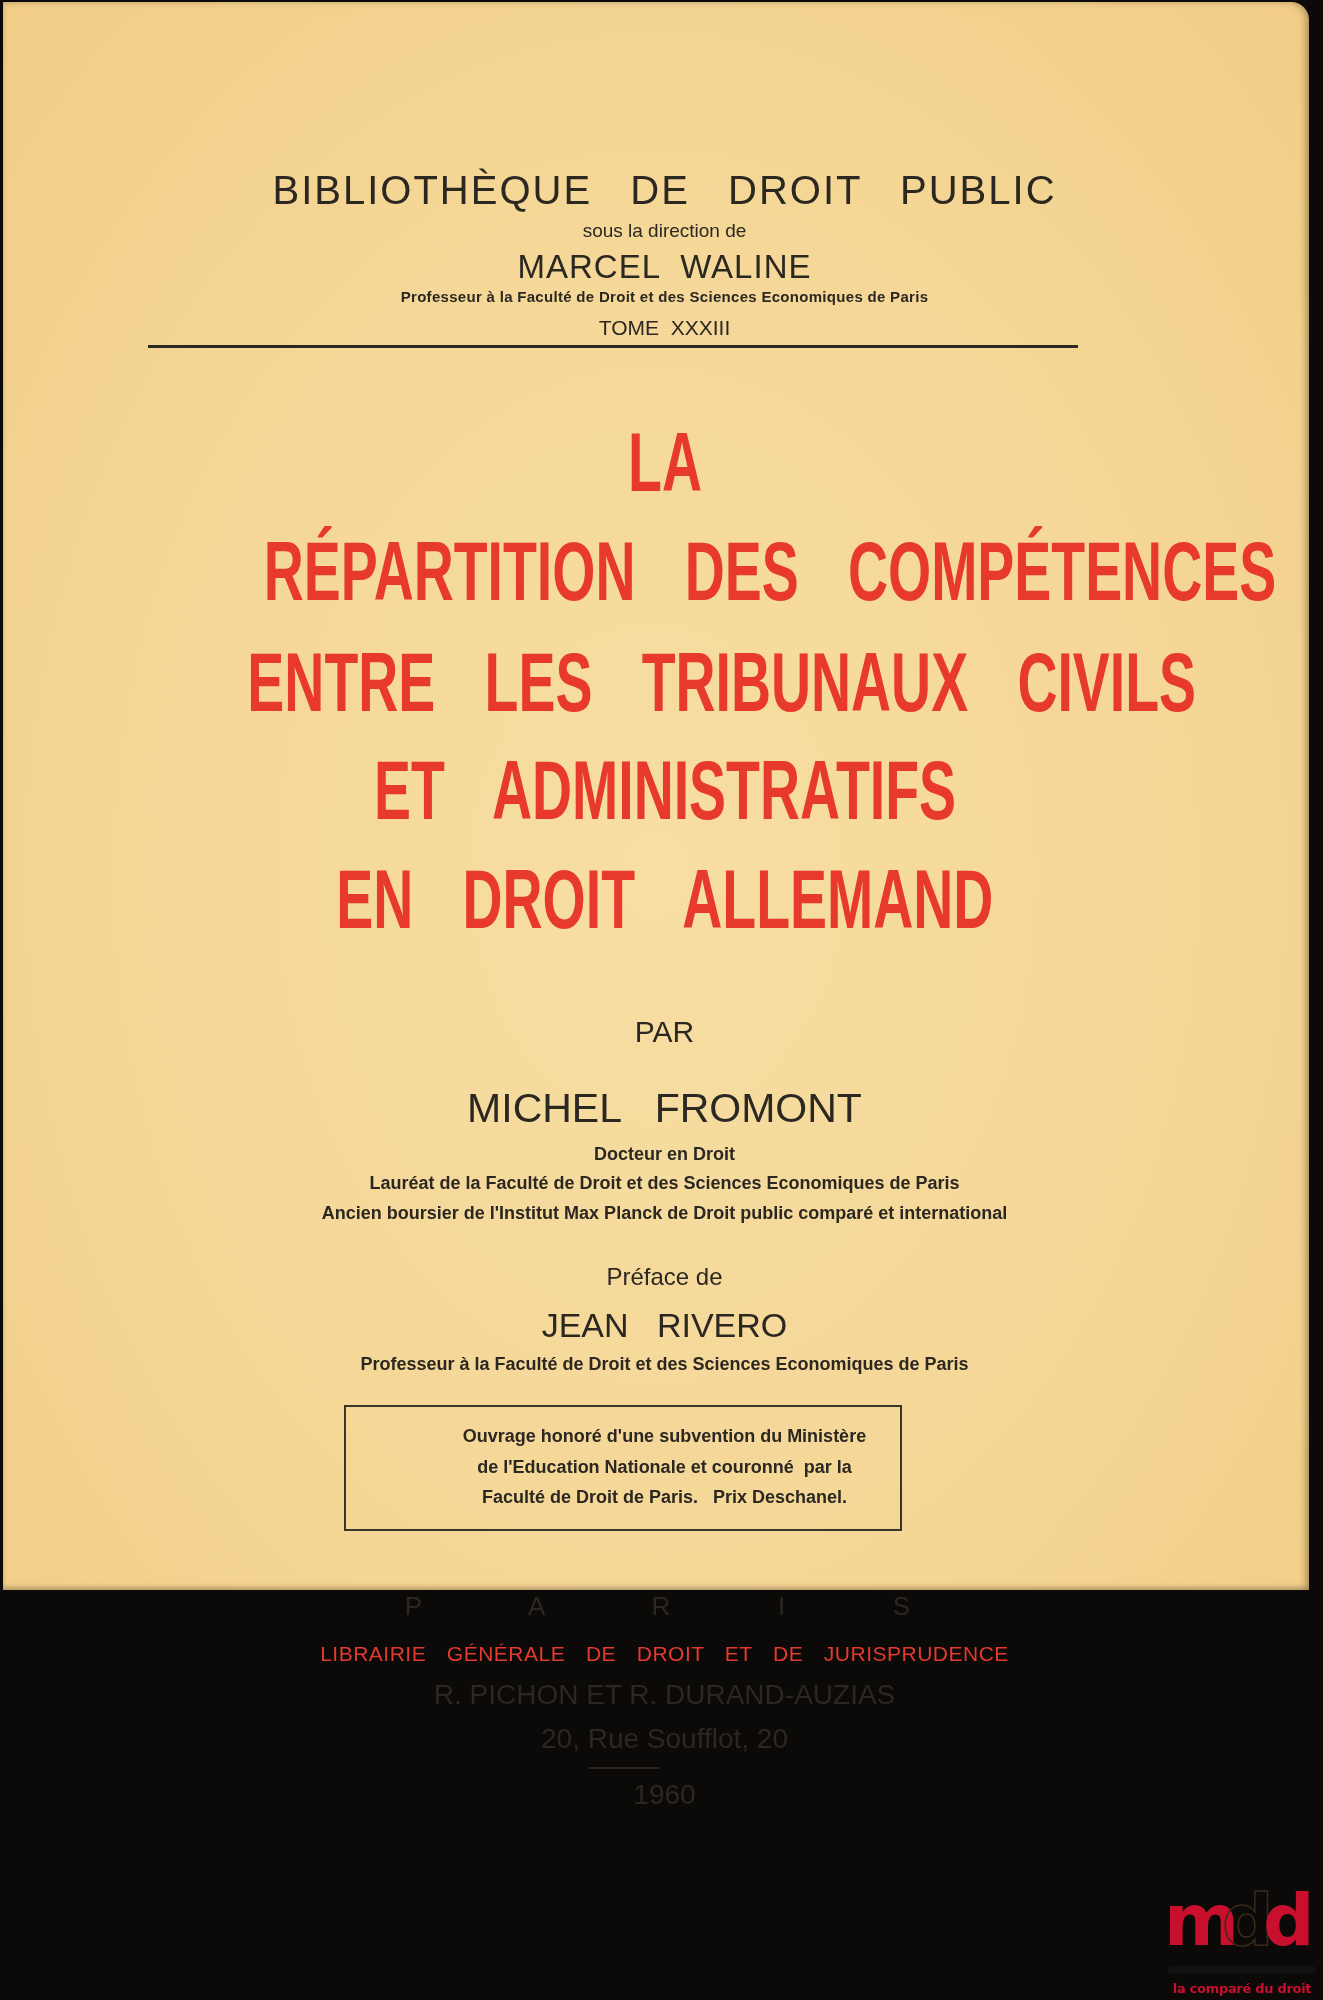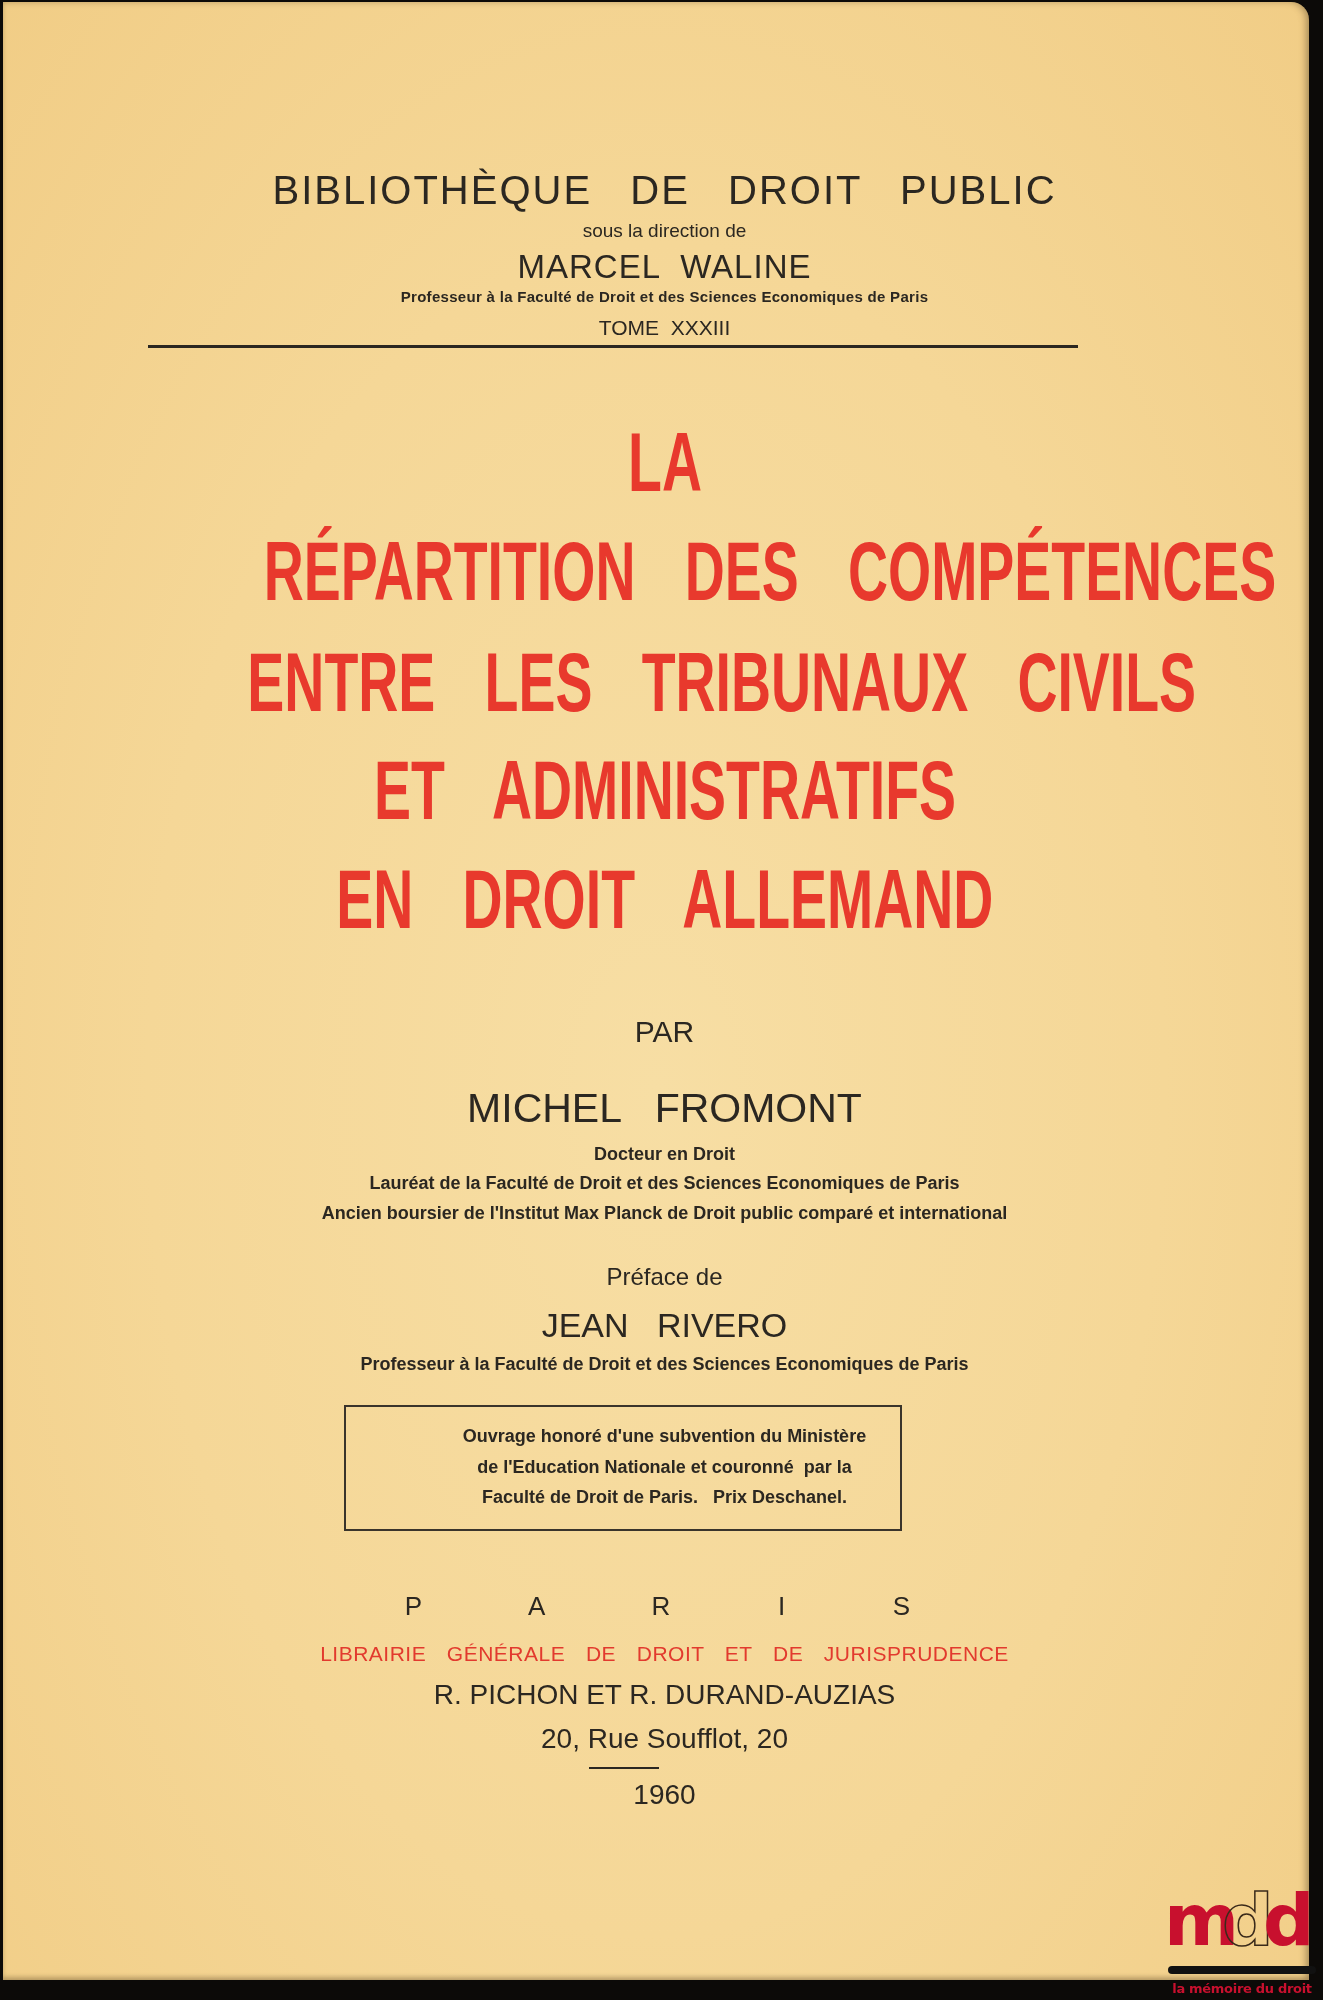--- a/index.html
+++ b/index.html
@@ -1,18 +1,18 @@
 <!DOCTYPE html>
 <html><head>
 <meta charset="utf-8">
 <style>
   html, body { margin:0; padding:0; }
   body { width:1323px; height:2000px; background:#0c0a08; position:relative; overflow:hidden; font-family:"Liberation Sans", sans-serif; }
   .page {
-    position:absolute; left:3px; top:2px; width:1306px; height:1978px;
+    position:absolute; left:3px; top:2px; width:1306px; height:1588px;
     background: radial-gradient(ellipse at 50% 55%, #f7dea4 0%, #f5d797 55%, #f1cd86 100%);
     border-top-right-radius:18px;
     box-shadow: inset -4px 0 6px rgba(90,70,40,0.35), inset 0 -3px 4px rgba(90,70,40,0.25);
   }
   .line { position:absolute; left:0; width:1323px; text-align:center; white-space:nowrap; color:#2a2620; line-height:1; transform-origin:center center; }
   .dark { color:#2b2721; }
   .red { color:#e83a2c; }
   .title { font-weight:bold; font-size:84px; color:#e8392d; }
   .title span.inner { display:inline-block; transform:scaleX(0.66); transform-origin:center center; word-spacing:14px; }
   .rule { position:absolute; background:#2b2721; }
@@ -65,14 +65,14 @@
   <div class="rule" style="left:586px; top:1765px; width:70px; height:2px;"></div>
   <div class="line dark" style="top:1779px; font-size:28px;">1960</div>
 
 </div>
 
 <div class="logo">
   <span class="logo-m">m</span>
   <span class="logo-d1">d</span>
   <span class="logo-d2">d</span>
   <div class="logo-bar"></div>
-  <div class="logo-tag">la mémoire du droit</div>
+  <div class="logo-tag">la comparé du droit</div>
 </div>
 
 </body></html>

